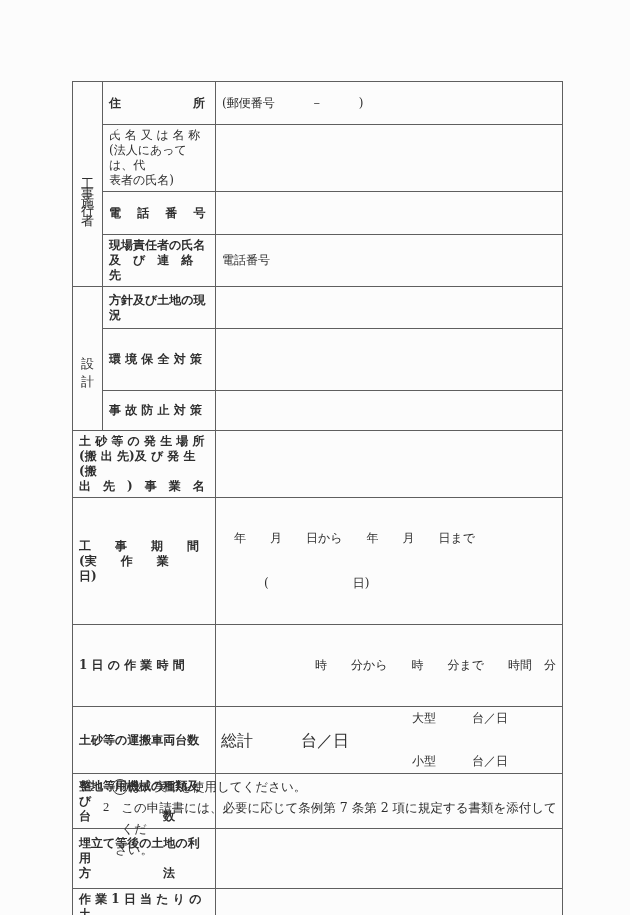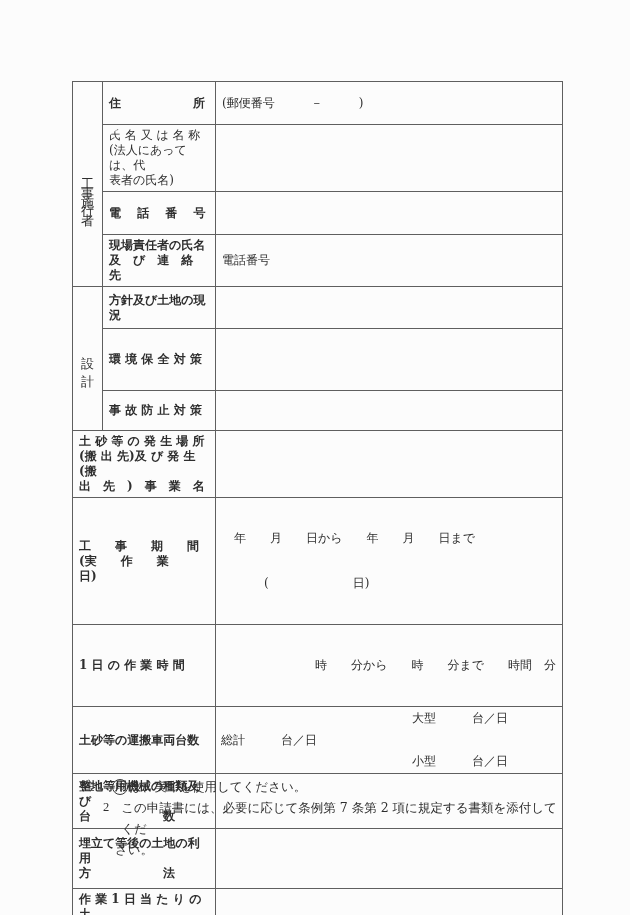--- a/index.html
+++ b/index.html
@@ -54,21 +54,21 @@
   .indent-phone { padding-left: 112px; padding-bottom: 4px; }
   .period-line1 { padding-left: 12px; }
   .period-line2 { padding-left: 42px; }
   .hours-line { padding-left: 8px; text-align: right; }
   td.veh-cell { position: relative; padding: 0; }
   .veh-total {
     position: absolute;
     left: 5px;
     top: 50%;
     transform: translateY(-50%);
-    font-size: 12px;
+    font-size: 16px;
   }
   .veh-right {
     position: absolute;
     left: 196px;
     top: 4px;
     bottom: 4px;
     display: flex;
     flex-direction: column;
     justify-content: space-between;
     font-size: 12px;

